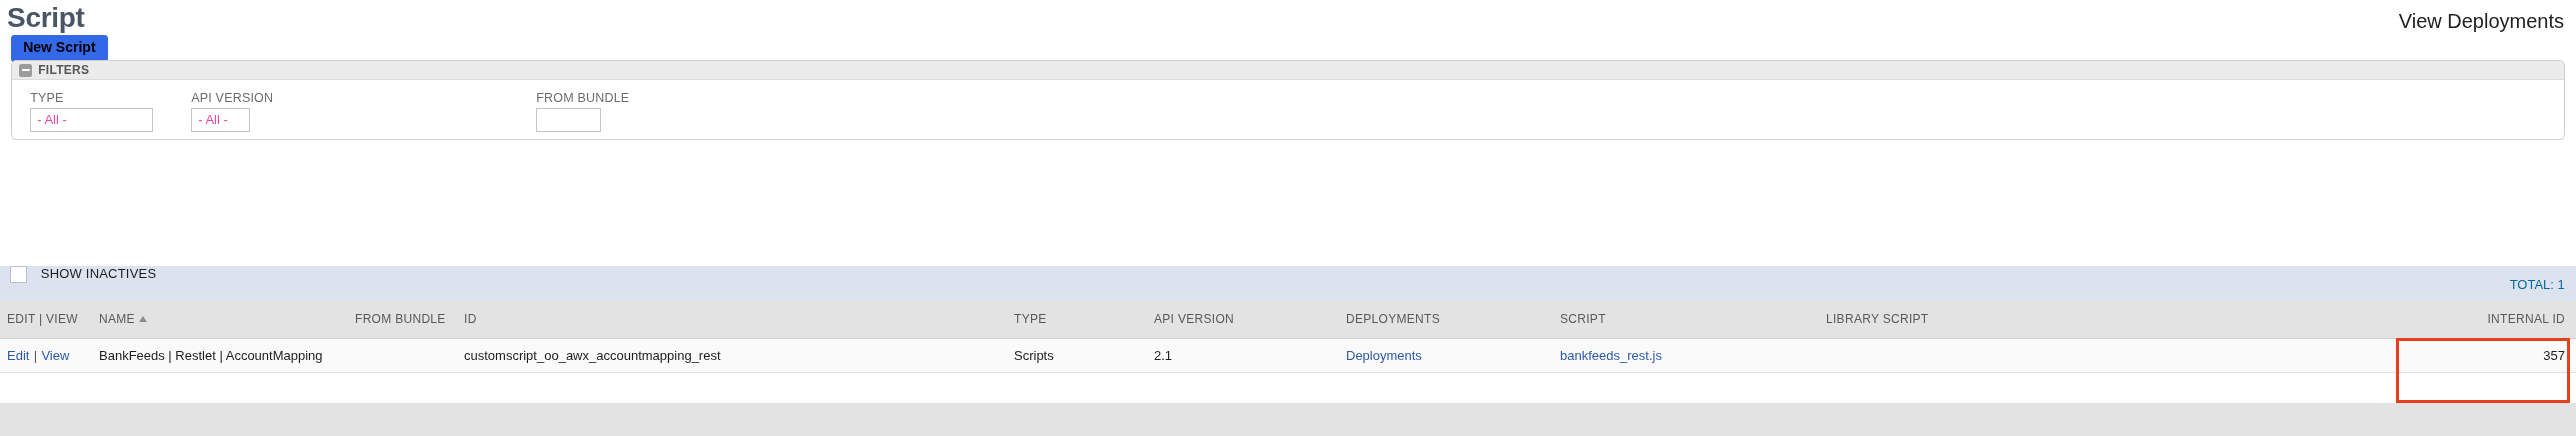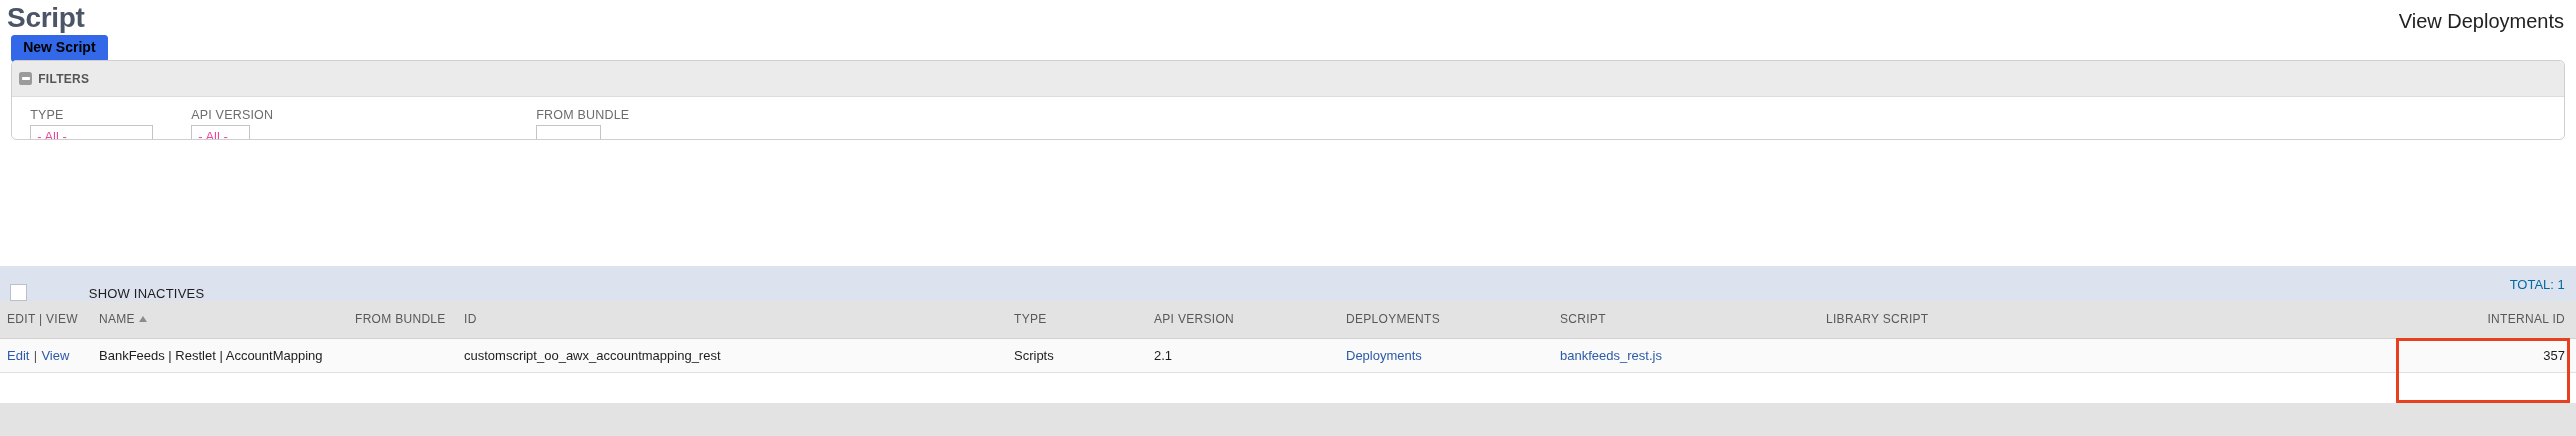--- a/index.html
+++ b/index.html
@@ -37,21 +37,21 @@
   
   .filters-panel {
     position: absolute; left: 11.2px; top: 60px;
     width: 2554px; height: 80px;
     border: 0.9px solid #cfcfcf;
     border-radius: 5.2px;
     background: #fff;
     overflow: hidden;
   }
   .filters-head {
-    height: 36px; background: #ebebeb;
+    height: 19px; background: #ebebeb;
     border-bottom: 0.9px solid #dcdcdc;
     display: flex; align-items: center; padding-left: 7px;
     cursor: pointer;
   }
   .collapse-icon {
     width: 13px; height: 13px; border-radius: 2.6px;
     background: #9b9b9b; position: relative; margin-right: 6px;
     flex: 0 0 auto;
   }
   .collapse-icon::after {
@@ -84,21 +84,21 @@
   .fg-script   { left: 276px; }
   .fg-script   .select-box { width: 210px; }
   .fg-bundle   { left: 524px; }
   .fg-bundle   .select-box { width: 65px; }
 
   
   .inactives-band {
     position: absolute; left: 0; top: 266px;
     width: 2576px; height: 35px;
     background: #dde3ee;
-    display: flex; align-items: flex-end; gap: 48px;
+    display: flex; align-items: flex-start;
   }
   .chk {
     width: 17.3px; height: 17.3px; margin-left: 9.5px;
     background: #fff; border: 0.9px solid #b9bfcc;
     cursor: pointer; flex: 0 0 auto;
   }
   .inactives-label {
     margin-left: 14px; font-size: 13px; color: #1d1d1d; letter-spacing: 0.2px;
   }
   .total-label {

